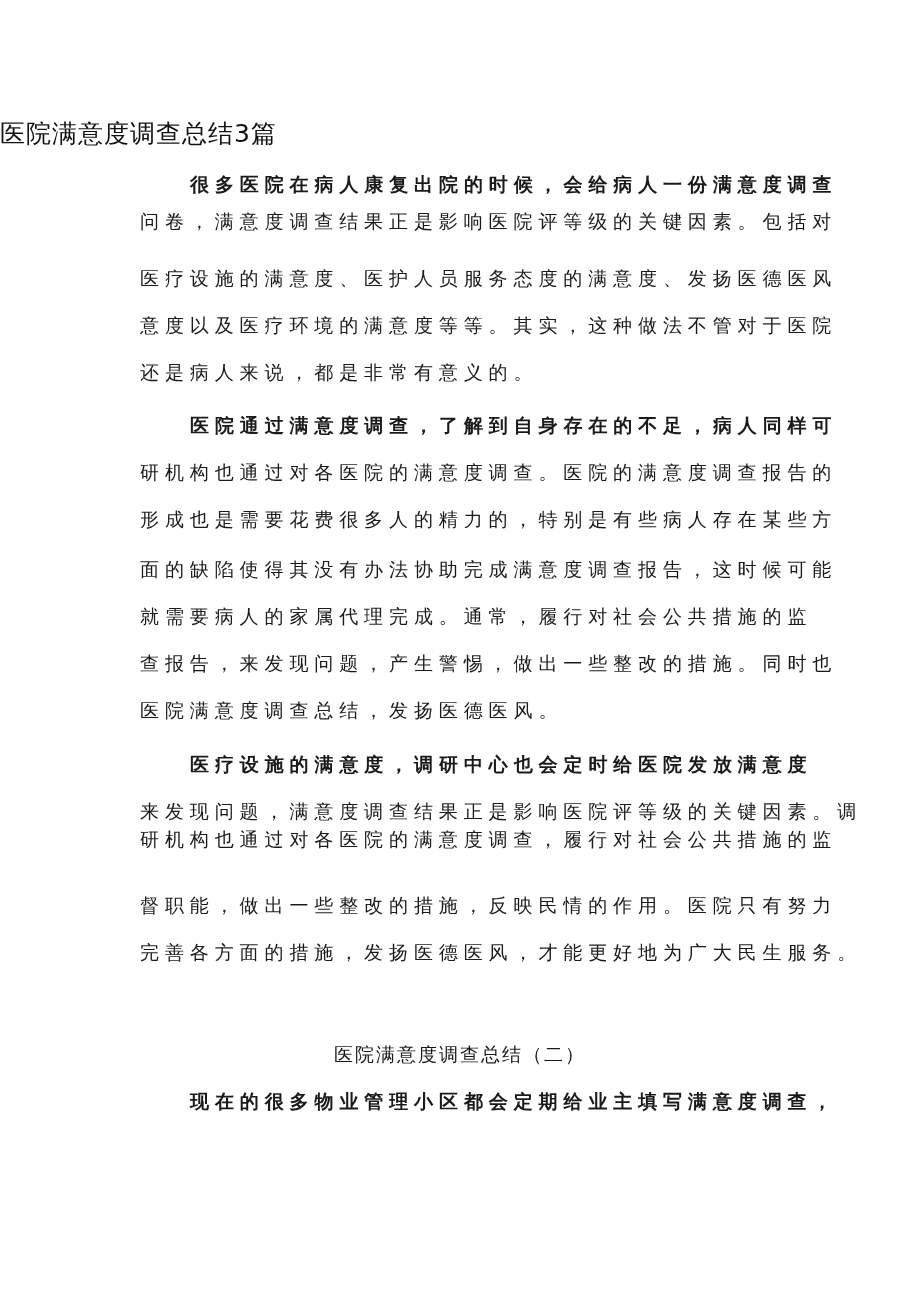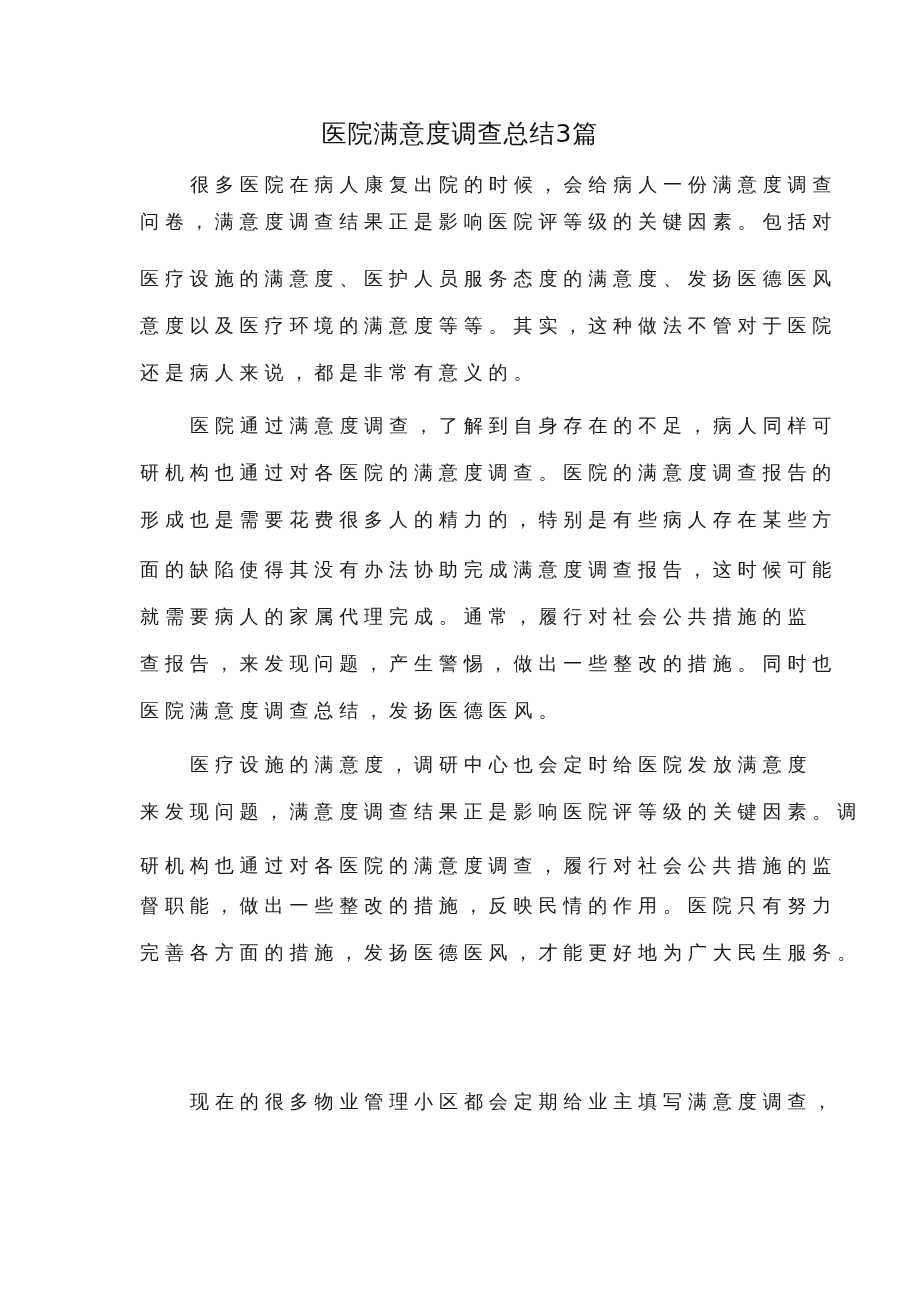--- a/index.html
+++ b/index.html
@@ -20,37 +20,37 @@
     left: 0; top: 0;
     width: 920px;
     height: 1301px;
     background: #ffffff;
   }
   .doc-title {
     position: absolute;
     top: 116px;
     left: 0;
     width: 920px;
-    text-align: center;
+    text-align: left;
     font-size: 25px;
     letter-spacing: 1px;
     line-height: 36px;
     color: #111;
     white-space: nowrap;
   }
   .line {
     position: absolute;
     left: 140px;
     font-size: 19px;
     line-height: 28px;
     letter-spacing: 5.9px;
     white-space: nowrap;
     color: #1a1a1a;
   }
-  .line.indent { left: 190px; }
+  .line.indent { left: 190px; font-weight: bold; }
   .sub-title {
     position: absolute;
     top: 1040px;
     left: 0;
     width: 920px;
     text-align: center;
     font-size: 19px;
     letter-spacing: 2px;
     line-height: 28px;
     white-space: nowrap;
@@ -78,23 +78,24 @@
     <div class="line" style="top:505px">形成也是需要花费很多人的精力的，特别是有些病人存在某些方</div>
     <div class="line" style="top:555px">面的缺陷使得其没有办法协助完成满意度调查报告，这时候可能</div>
     <div class="line" style="top:602px">就需要病人的家属代理完成。通常，履行对社会公共措施的监</div>
     <div class="line" style="top:649px">查报告，来发现问题，产生警惕，做出一些整改的措施。同时也</div>
     <div class="line" style="top:696px">医院满意度调查总结，发扬医德医风。</div>
   </div>
 
   <div>
     <div class="line indent" style="top:750px">医疗设施的满意度，调研中心也会定时给医院发放满意度</div>
     <div class="line" style="top:797px">来发现问题，满意度调查结果正是影响医院评等级的关键因素。调</div>
-    <div class="line" style="top:851px">研机构也通过对各医院的满意度调查，履行对社会公共措施的监</div>
+    <div class="line" style="top:825px">研机构也通过对各医院的满意度调查，履行对社会公共措施的监</div>
     <div class="line" style="top:891px">督职能，做出一些整改的措施，反映民情的作用。医院只有努力</div>
     <div class="line" style="top:938px">完善各方面的措施，发扬医德医风，才能更好地为广大民生服务。</div>
   </div>
 
+  <div class="sub-title">医院满意度调查总结（二）</div>
 
   <div>
     <div class="line indent" style="top:1087px">现在的很多物业管理小区都会定期给业主填写满意度调查，</div>
   </div>
 
 </div>
 
 </body></html>

